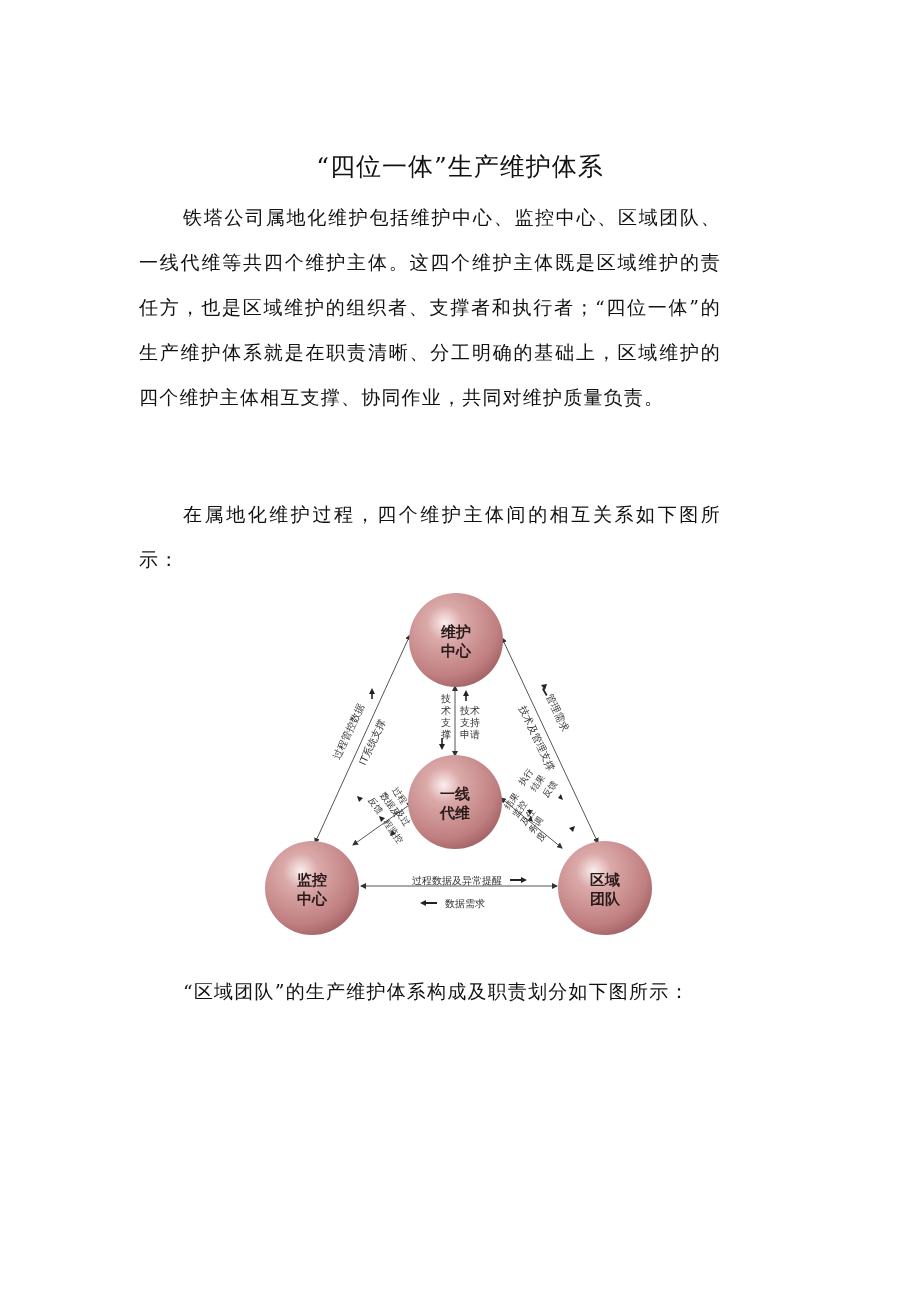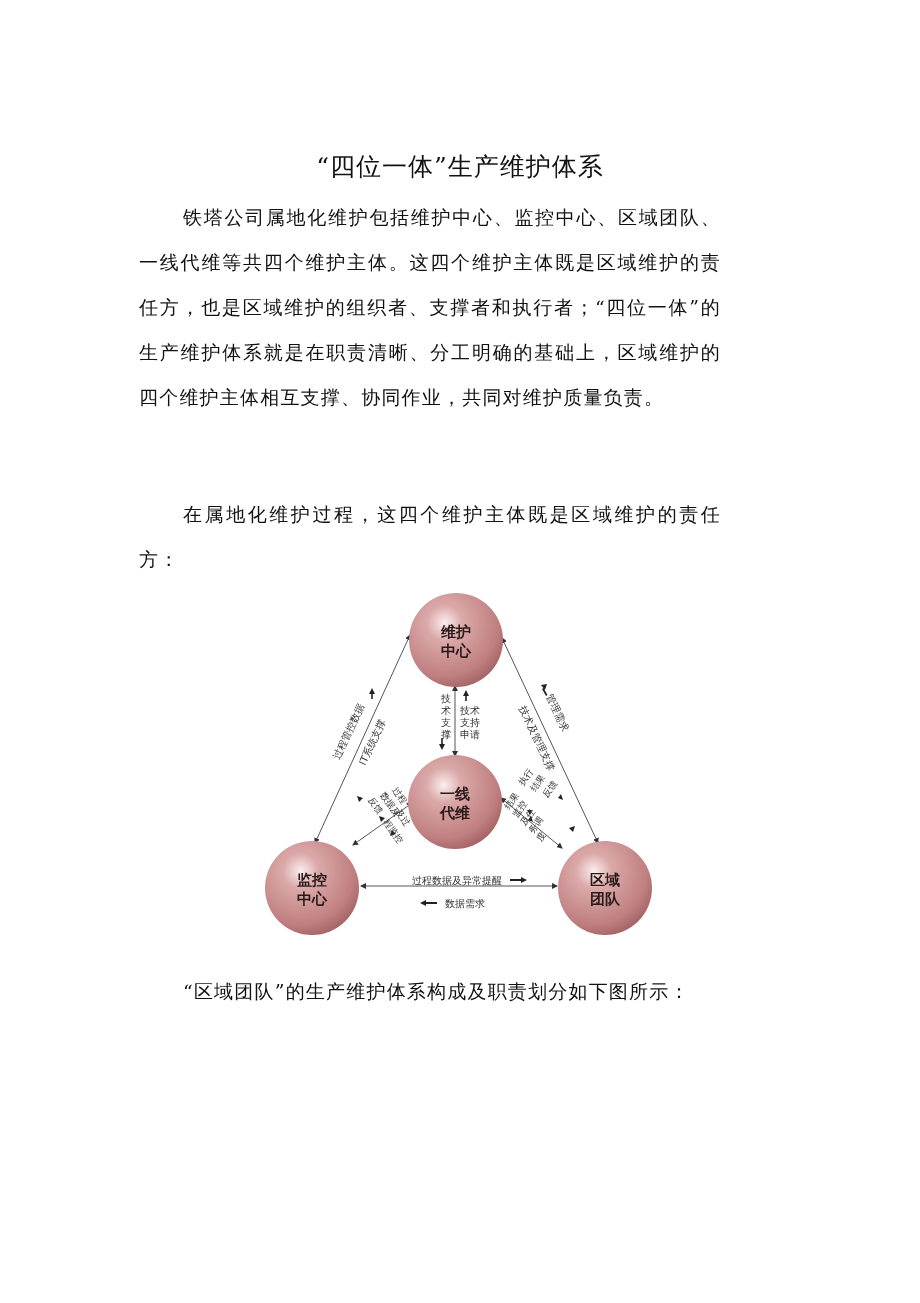--- a/index.html
+++ b/index.html
@@ -17,21 +17,21 @@
   .lbl { font-family: "DejaVu Sans", "Liberation Sans", sans-serif; fill: #333; }
   .node-text { font-family: "DejaVu Sans", "Liberation Sans", sans-serif; font-weight: bold;
                fill: #2a1a1a; font-size: 15px; }
 </style>
 </head>
 <body>
 
 <div class="title">“四位一体”生产维护体系</div>
 
 <div class="para p1">铁塔公司属地化维护包括维护中心、监控中心、区域团队、一线代维等共四个维护主体。这四个维护主体既是区域维护的责任方，也是区域维护的组织者、支撑者和执行者；“四位一体”的生产维护体系就是在职责清晰、分工明确的基础上，区域维护的四个维护主体相互支撑、协同作业，共同对维护质量负责。</div>
-<div class="para p2">在属地化维护过程，这四个维护主体既是区域维护的责任方：</div>
+<div class="para p2">在属地化维护过程，四个维护主体间的相互关系如下图所示：</div>
 
 <div class="diagram">
   <svg viewBox="0 0 410 360" xmlns="http://www.w3.org/2000/svg">
     <defs>
       <radialGradient id="sph" cx="0.38" cy="0.32" r="0.75">
         <stop offset="0" stop-color="#fbeeee"></stop>
         <stop offset="0.25" stop-color="#dba9a9"></stop>
         <stop offset="0.75" stop-color="#c07f80"></stop>
         <stop offset="1" stop-color="#9e5d60"></stop>
       </radialGradient>

